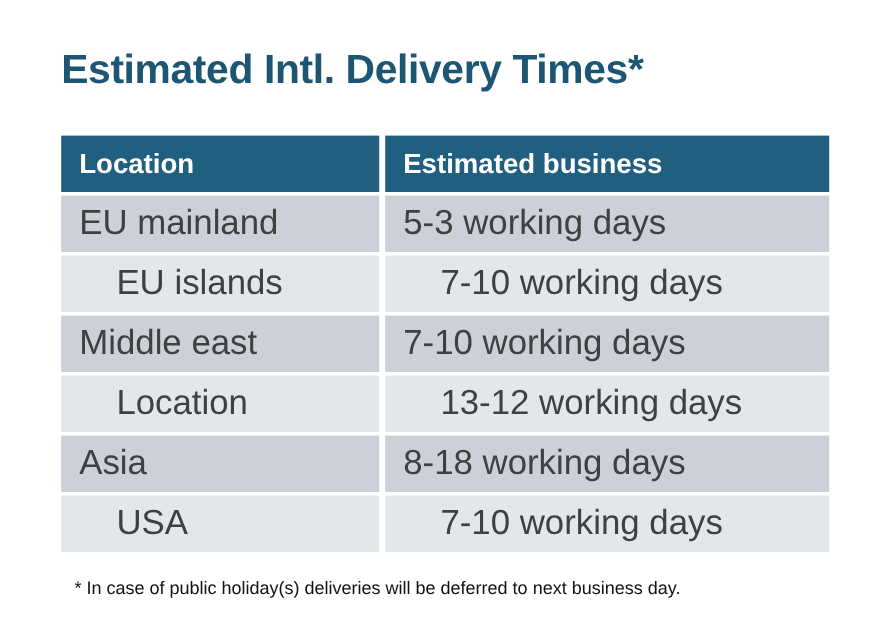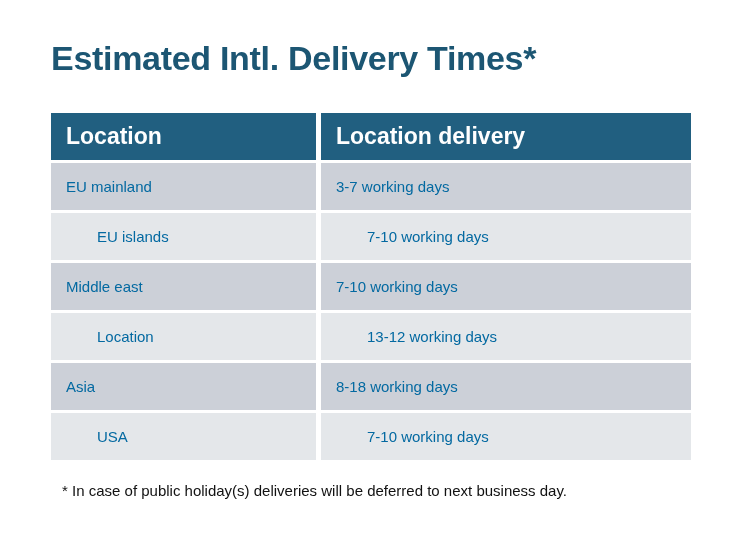--- a/index.html
+++ b/index.html
@@ -44,22 +44,22 @@
     display: flex;
     flex-direction: row;
     column-gap: 5px;
     height: 47px;
   }
   .cell {
     display: flex;
     align-items: center;
     box-sizing: border-box;
     padding-left: 15px;
-    font-size: 15px;
-    color: #0369a1;
+    font-size: 29px;
+    color: #404040;
     line-height: 1;
     white-space: nowrap;
     overflow: hidden;
   }
   .col-location {
     width: 265px;
     flex: 0 0 265px;
   }
   .col-delivery {
     width: 370px;
@@ -92,26 +92,26 @@
 <body>
 
 <div class="page">
 
   <div class="page-title">Estimated Intl. Delivery Times*</div>
 
   <div class="table">
 
     <div class="row header-row">
       <div class="cell col-location">Location</div>
-      <div class="cell col-delivery">Location delivery</div>
+      <div class="cell col-delivery">Estimated business</div>
     </div>
 
     <div class="row row-dark">
       <div class="cell col-location">EU mainland</div>
-      <div class="cell col-delivery">3-7 working days</div>
+      <div class="cell col-delivery">5-3 working days</div>
     </div>
 
     <div class="row row-light">
       <div class="cell col-location">EU islands</div>
       <div class="cell col-delivery">7-10 working days</div>
     </div>
 
     <div class="row row-dark">
       <div class="cell col-location">Middle east</div>
       <div class="cell col-delivery">7-10 working days</div>

